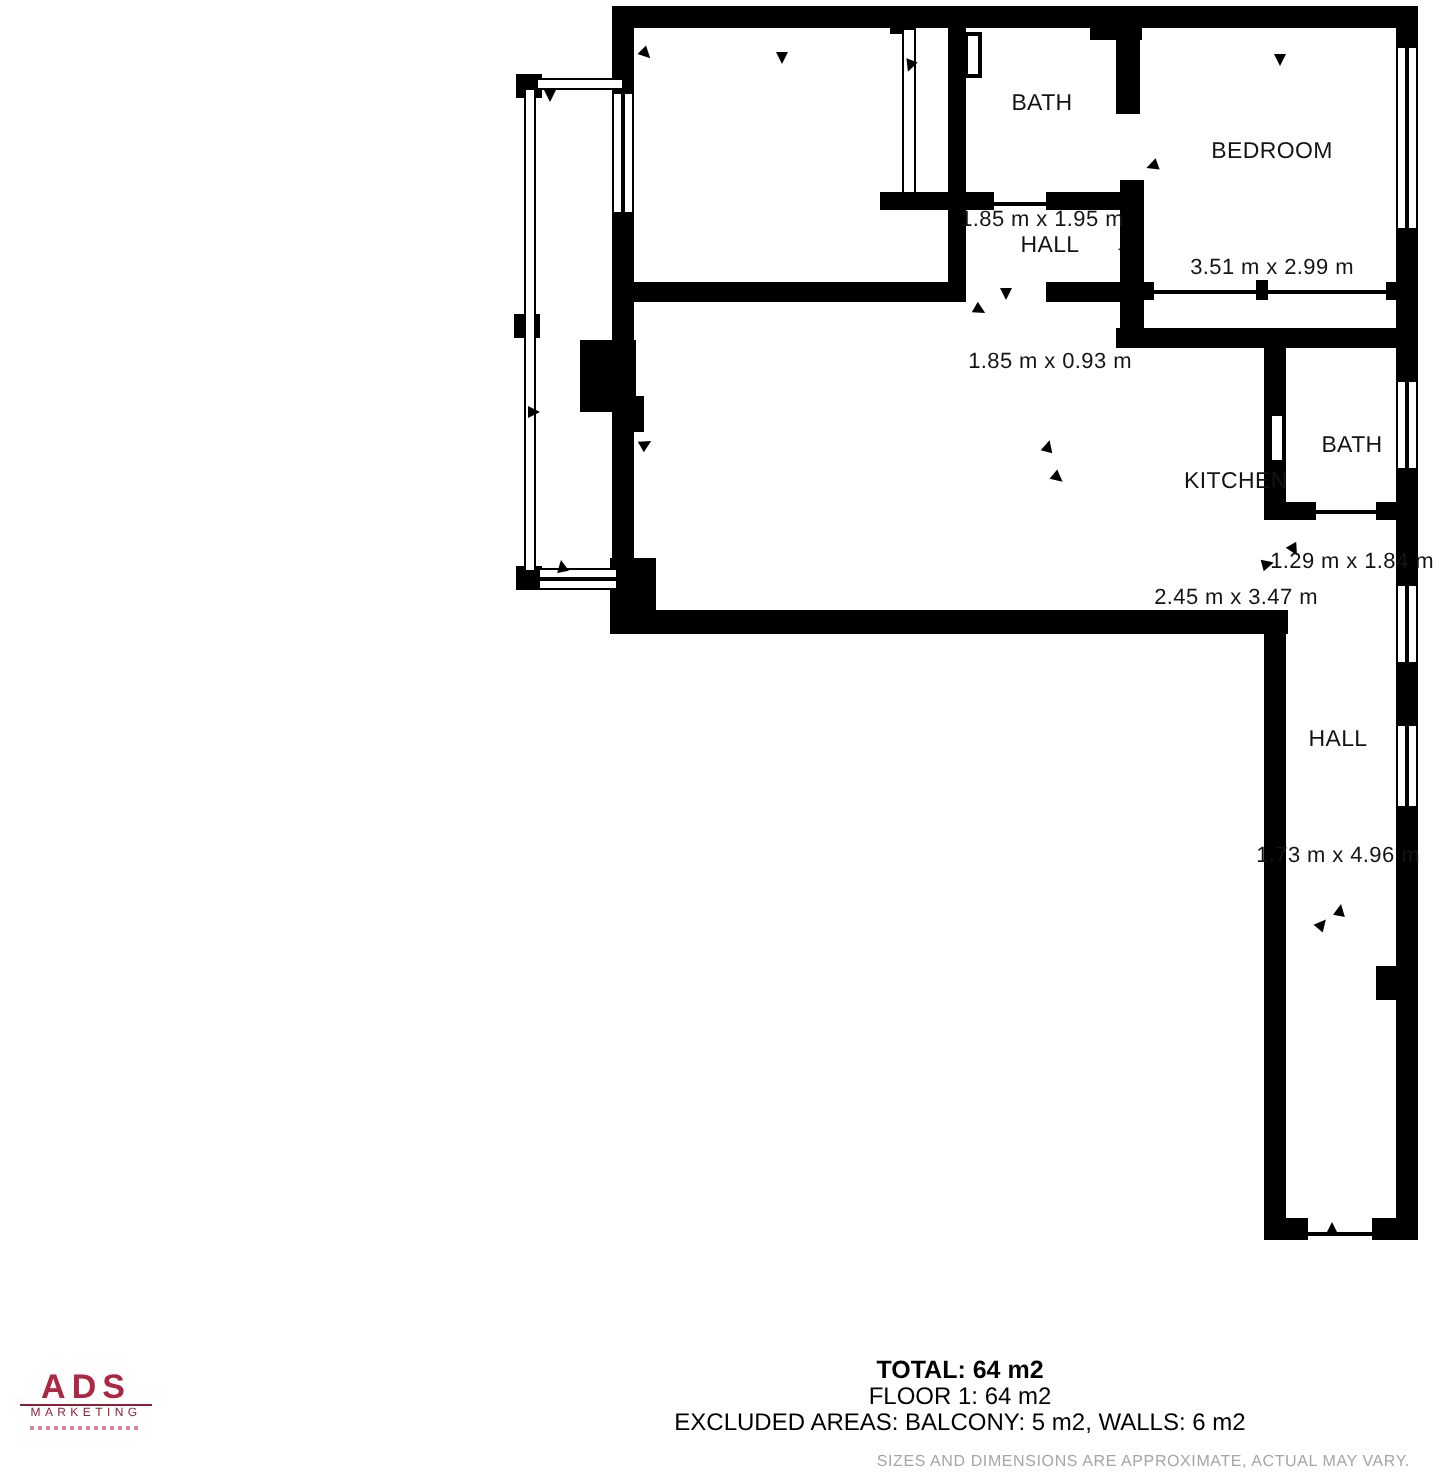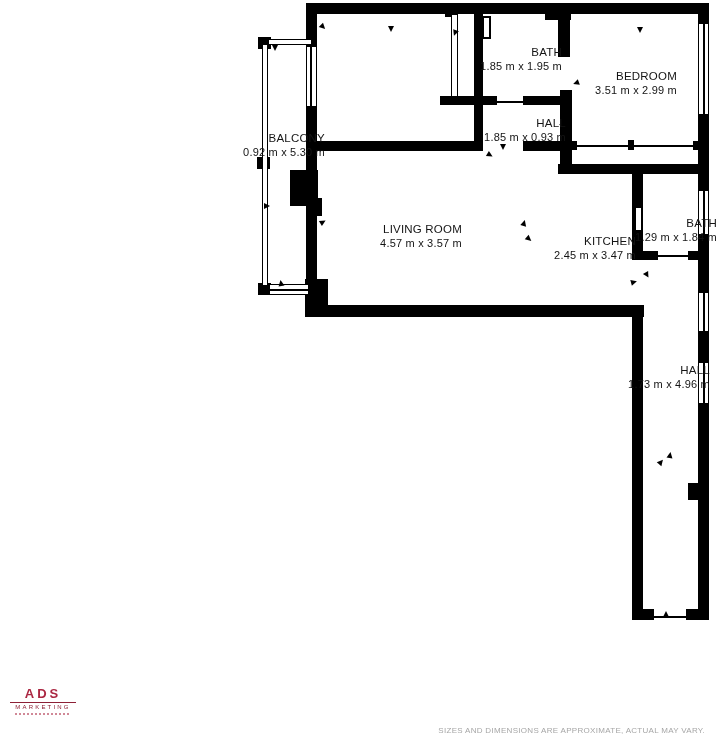--- a/index.html
+++ b/index.html
@@ -7,31 +7,31 @@
          font-family:"Liberation Sans","DejaVu Sans",sans-serif;}
   .wall{position:absolute;background:#000;}
   .win{position:absolute;background:#fff;border:1px solid #000;box-sizing:border-box;}
   .win-v{background:#fff linear-gradient(90deg,rgba(0,0,0,0) 0 calc(50% - 1px),#000 calc(50% - 1px) calc(50% + 1px),rgba(0,0,0,0) calc(50% + 1px));}
   .win-h{background:#fff linear-gradient(0deg,rgba(0,0,0,0) 0 calc(50% - 1px),#000 calc(50% - 1px) calc(50% + 1px),rgba(0,0,0,0) calc(50% + 1px));}
   .rail-v{position:absolute;background:#fff;border-left:1px solid #000;border-right:1px solid #000;box-sizing:border-box;}
   .rail-h{position:absolute;background:#fff;border-top:1px solid #000;border-bottom:1px solid #000;box-sizing:border-box;}
   .leaf{position:absolute;background:#fff;border:2px solid #000;box-sizing:border-box;}
   .thin{position:absolute;background:#000;}
   .tick{position:absolute;width:0;height:0;border-left:3px solid rgba(0,0,0,0);border-right:3px solid rgba(0,0,0,0);border-bottom:6px solid #000;}
-  .room-label{position:absolute;transform:translateX(-50%);text-align:right;
+  .room-label{position:absolute;transform:translateX(-50%);text-align:center;
               font-size:11.5px;line-height:14px;color:#141414;white-space:nowrap;letter-spacing:.2px;}
-  .room-label .dims{display:block;font-size:11px;}
+  .room-label .dims{display:block;font-size:11px;margin-top:44px;}
   .footer{position:absolute;left:240px;width:480px;top:678px;text-align:center;color:#000;}
   .footer .total{font-size:12.5px;font-weight:bold;line-height:14px;}
   .footer .floor{font-size:12px;line-height:13px;}
   .footer .excluded{font-size:12px;line-height:13px;}
   .disclaimer{position:absolute;left:235px;width:470px;top:726px;text-align:right;
               font-size:8px;letter-spacing:.3px;color:#a6a6a6;}
   .logo{position:absolute;left:10px;top:686px;width:66px;text-align:center;}
-  .logo .brand{display:block;font-size:13px;font-weight:bold;letter-spacing:3px;color:#ab2742;line-height:16px;}
+  .logo .brand{display:block;font-size:17px;font-weight:bold;letter-spacing:3px;color:#ab2742;line-height:16px;}
   .logo .sub{display:block;font-size:6px;letter-spacing:2.2px;color:#8d2036;border-top:1px solid #8d2036;padding-top:1px;line-height:7px;}
   .logo .tagline{height:2px;width:56px;margin:2px auto 0;opacity:.55;
       background:repeating-linear-gradient(90deg,#ab2742 0 2px,rgba(0,0,0,0) 2px 4px);}
 </style>
 </head>
 <body>
 
 <div id="stage">
 
   <div class="wall" style="left:306px;top:3px;width:402px;height:11px"></div>
@@ -112,41 +112,38 @@
     <span class="dims">1.85 m x 1.95 m</span>
   </div>
   <div class="room-label" style="left:636px;top:69px">
     <span>BEDROOM</span>
     <span class="dims">3.51 m x 2.99 m</span>
   </div>
   <div class="room-label" style="left:525px;top:116px">
     <span>HALL</span>
     <span class="dims">1.85 m x 0.93 m</span>
   </div>
-  <div class="room-label" style="left:284px;top:131px">
-    <span>BALCONY</span>
-    <span class="dims">0.92 m x 5.30 m</span>
-  </div>
-  <div class="room-label" style="left:421px;top:222px">
-    <span>LIVING ROOM</span>
-    <span class="dims">4.57 m x 3.57 m</span>
-  </div>
-  <div class="room-label" style="left:595px;top:234px">
+  <div class="room-label" style="left:618px;top:234px">
     <span>KITCHEN</span>
     <span class="dims">2.45 m x 3.47 m</span>
   </div>
   <div class="room-label" style="left:676px;top:216px">
     <span>BATH</span>
     <span class="dims">1.29 m x 1.84 m</span>
   </div>
   <div class="room-label" style="left:669px;top:363px">
     <span>HALL</span>
     <span class="dims">1.73 m x 4.96 m</span>
   </div>
 
+  <div class="footer">
+    <div class="total">TOTAL: 64 m2</div>
+    <div class="floor">FLOOR 1: 64 m2</div>
+    <div class="excluded">EXCLUDED AREAS: BALCONY: 5 m2, WALLS: 6 m2</div>
+  </div>
   <div class="disclaimer">SIZES AND DIMENSIONS ARE APPROXIMATE, ACTUAL MAY VARY.</div>
 
   <div class="logo">
     <span class="brand">ADS</span>
     <span class="sub">MARKETING</span>
     <div class="tagline"></div>
   </div>
 
 </div>
 

